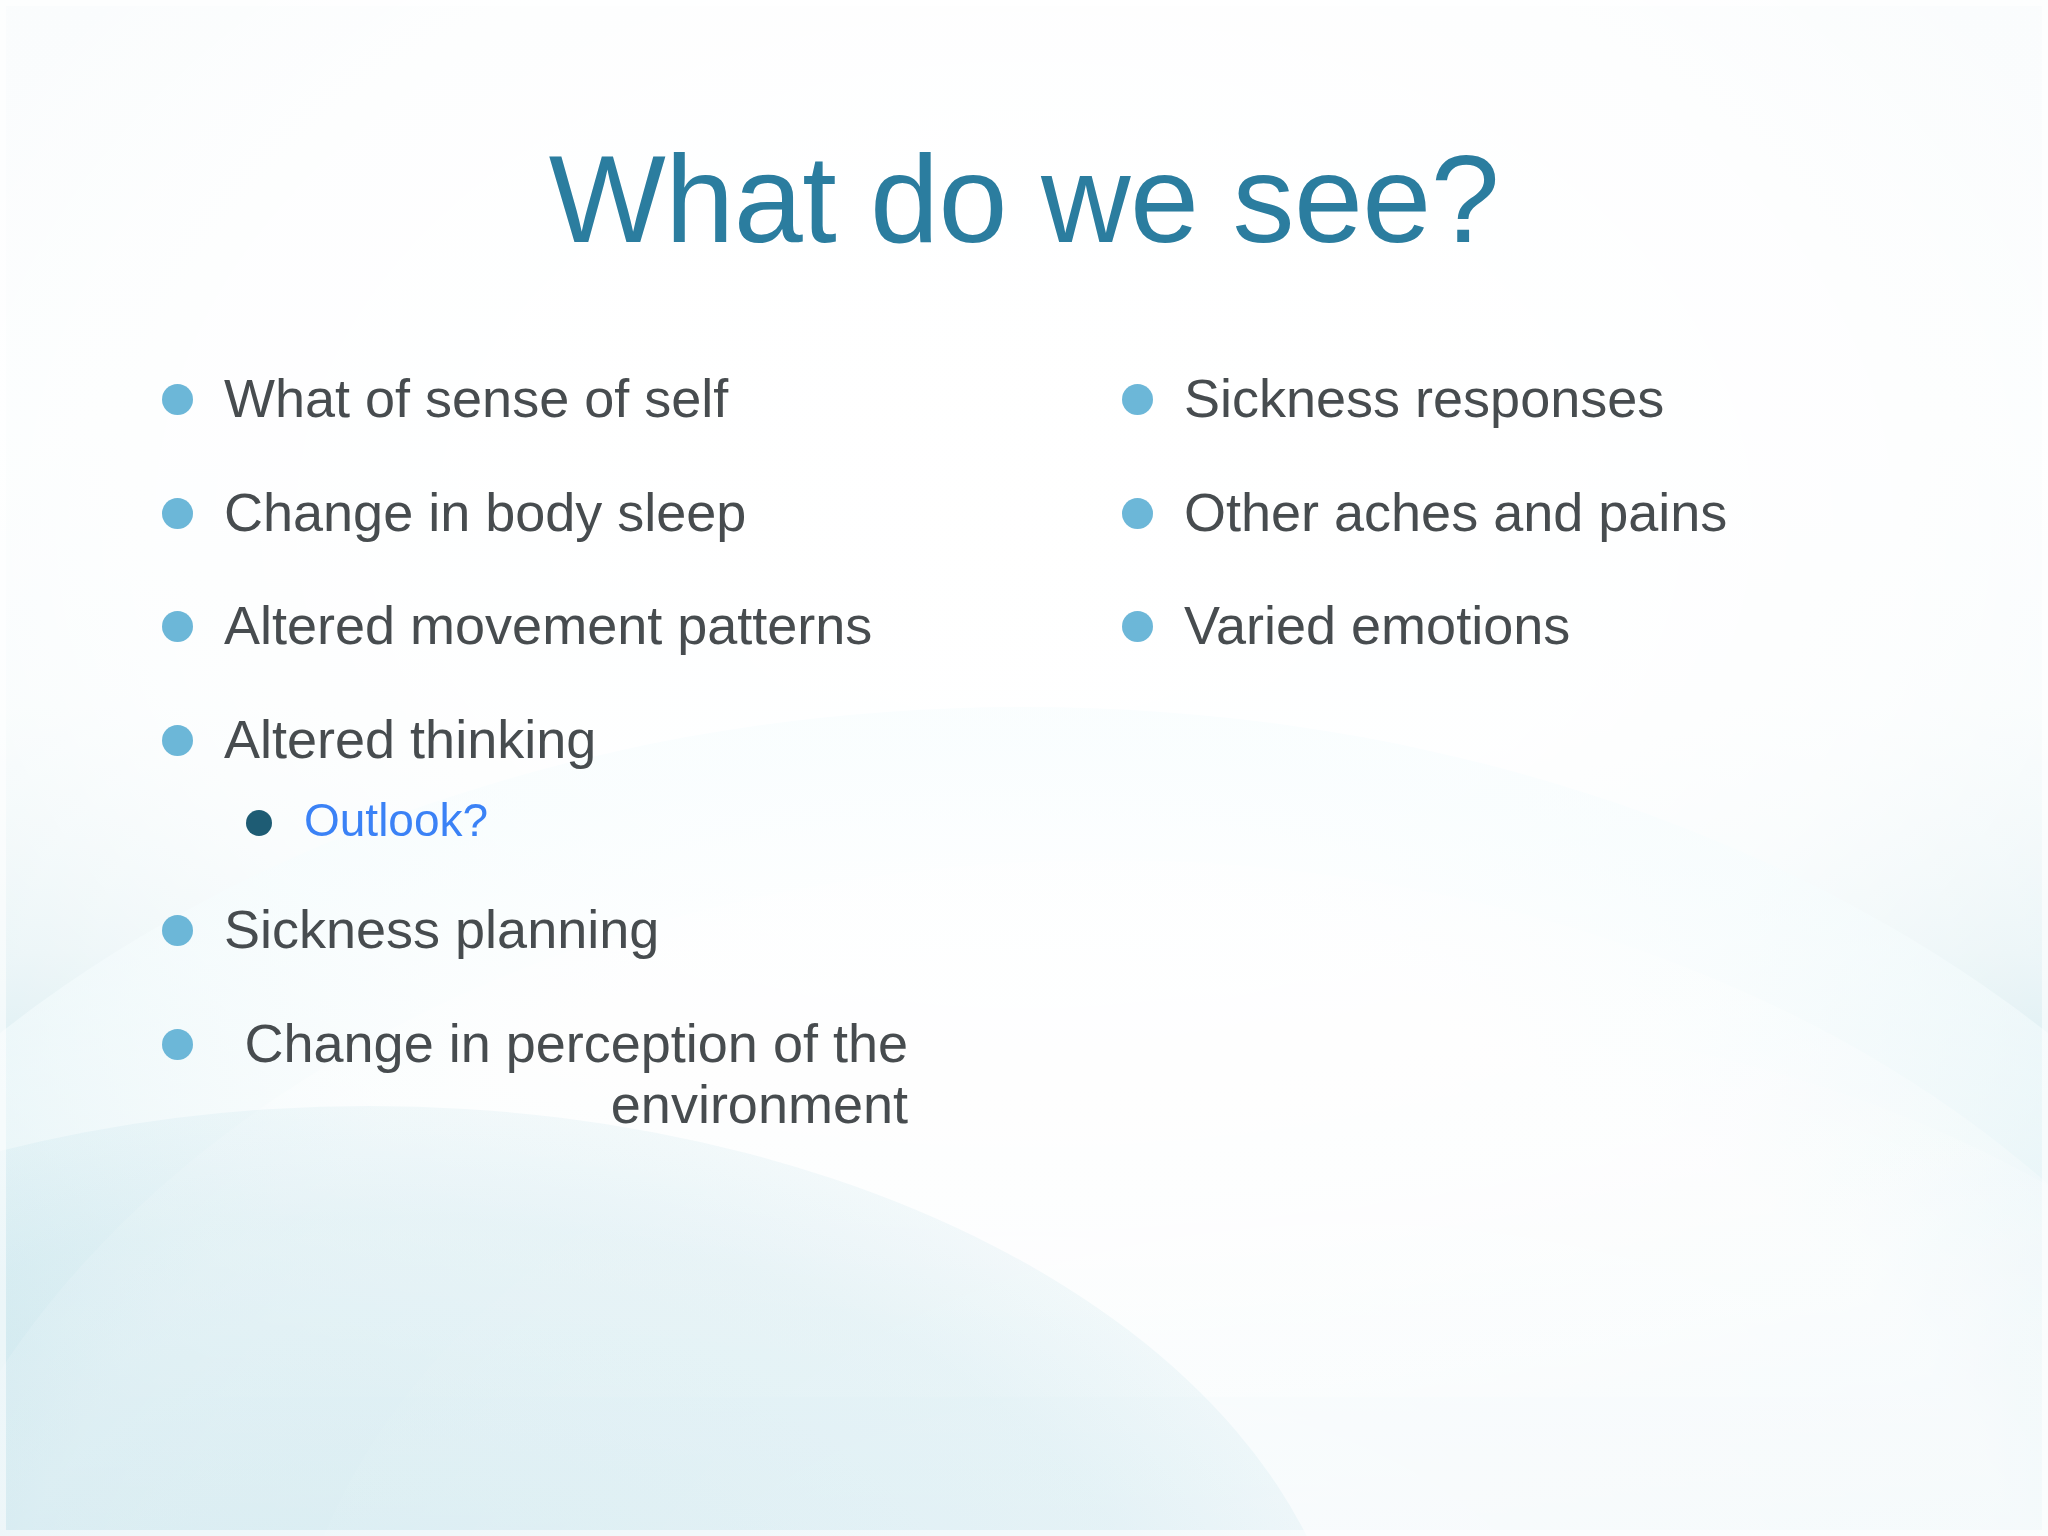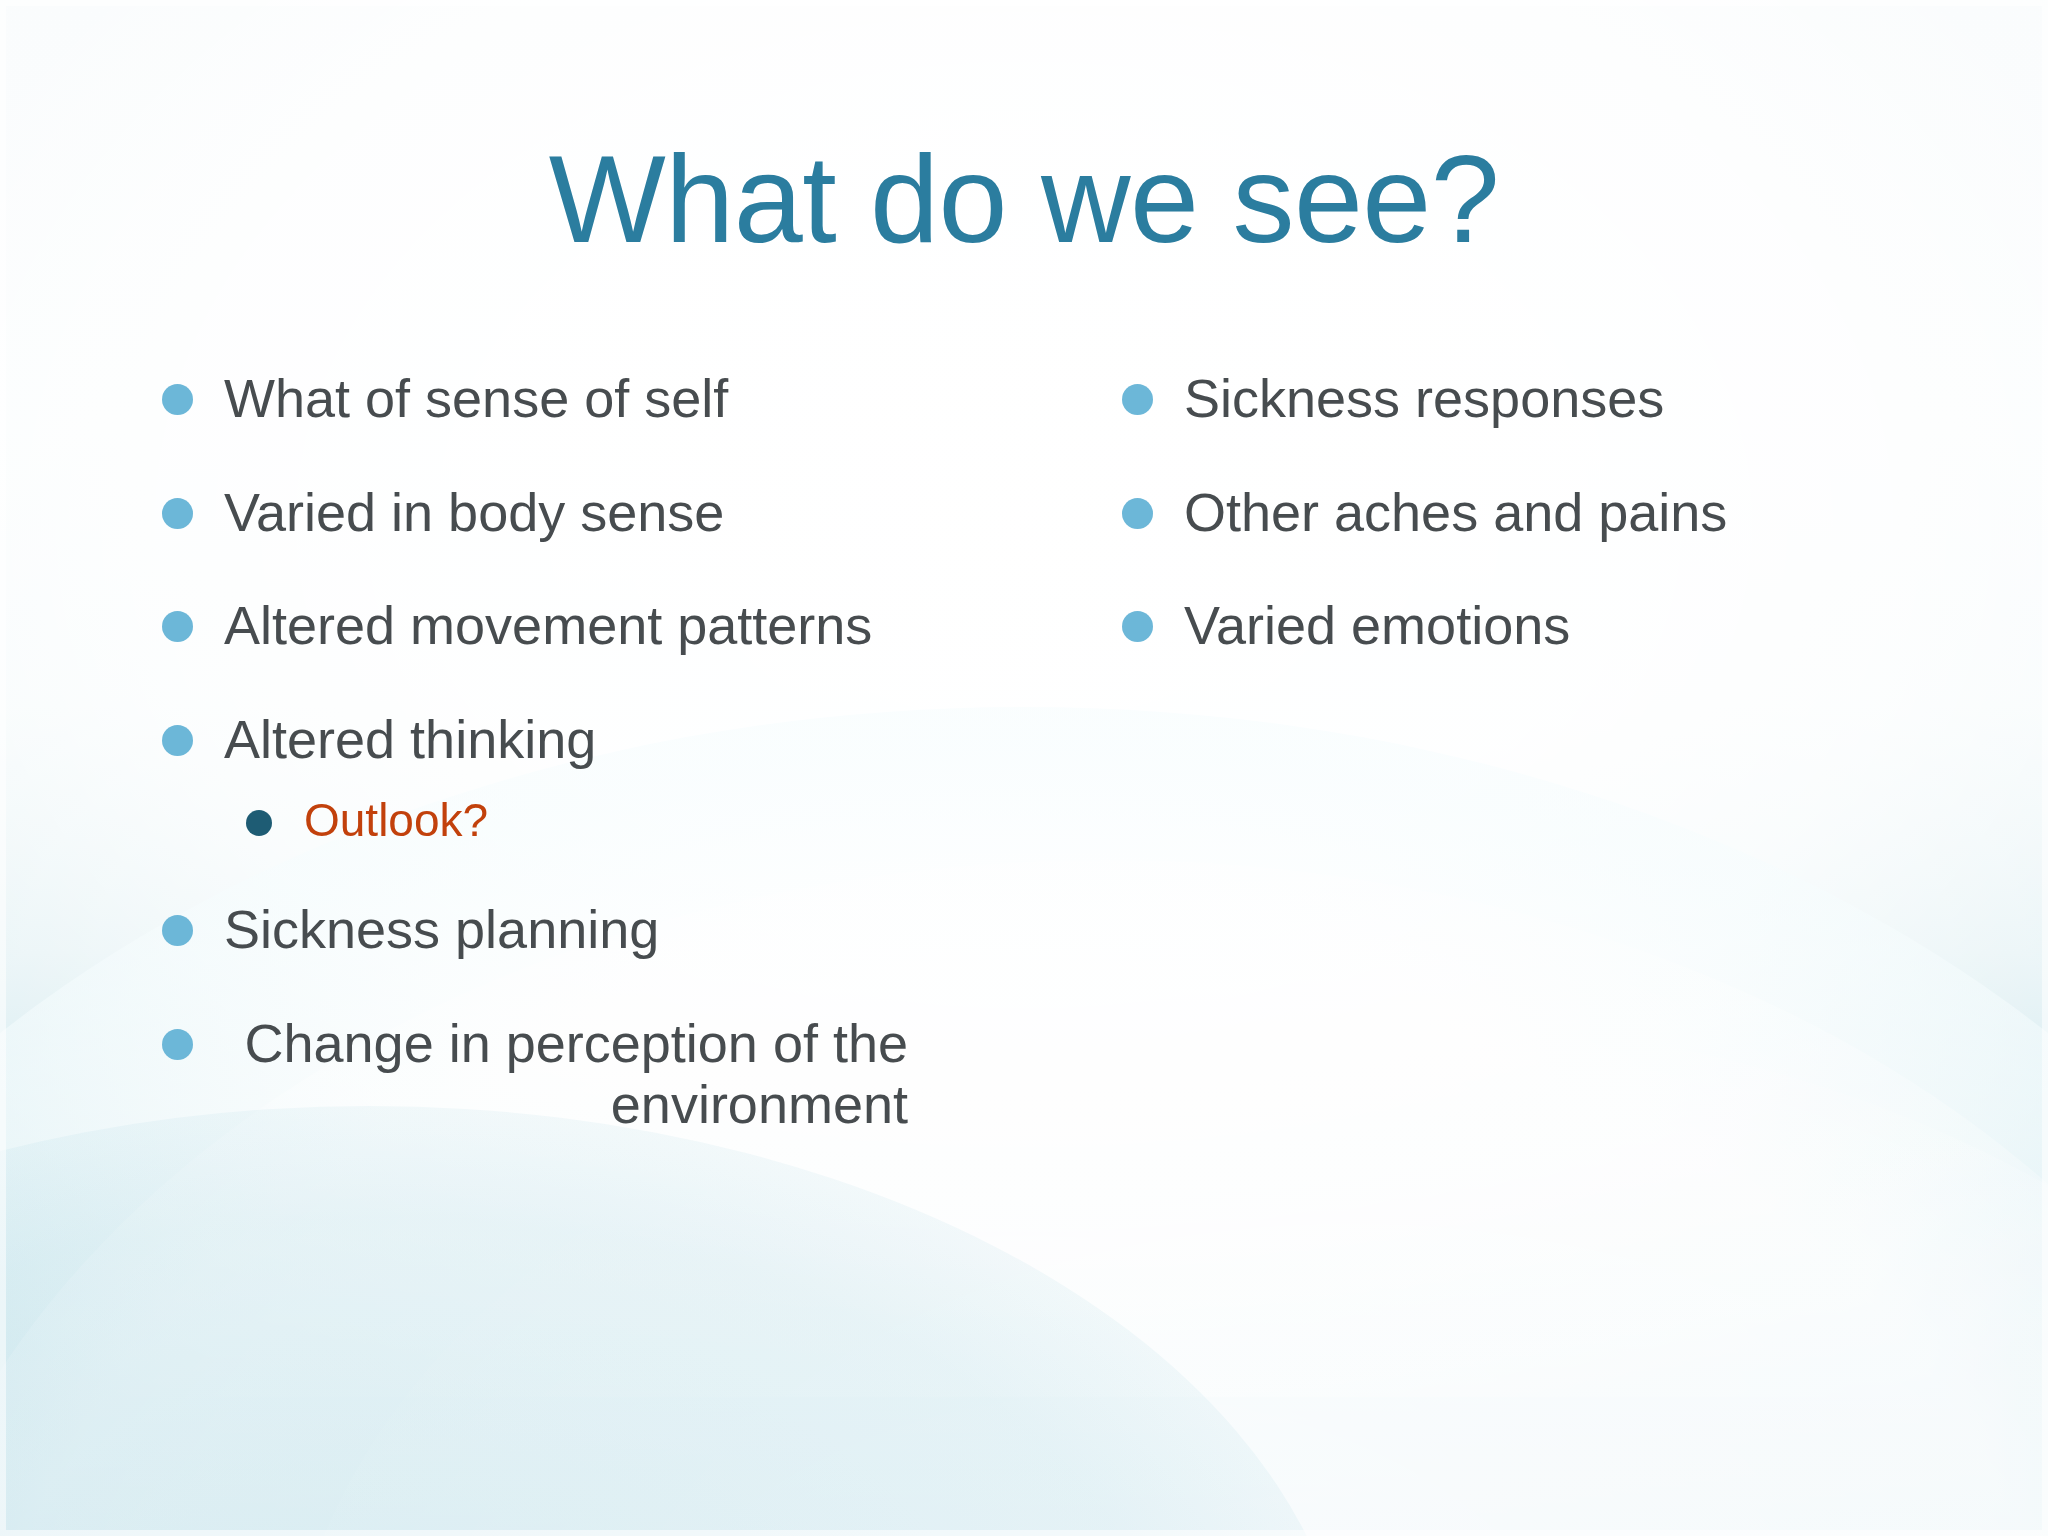--- a/index.html
+++ b/index.html
@@ -184,21 +184,21 @@
     list-style: none;
     margin: 24px 0 0 0;
     padding: 0;
   }
   li.sub-bullet-item {
     position: relative;
     padding-left: 80px;
     margin: 0 0 6px 0;
     font-size: 46px;
     line-height: 1.15;
-    color: #c2410c;
+    color: #3b82f6;
   }
   li.sub-bullet-item > .dot-sub {
     position: absolute;
     left: 22px;
     top: 16px;
     width: 26px;
     height: 26px;
     border-radius: 50%;
     background: #1e5c74;
   }
@@ -227,21 +227,21 @@
       <div class="col col-left">
         <ul class="bullets">
 
           <li class="bullet-item">
             <span class="dot"></span>
             <span>What of sense of self</span>
           </li>
 
           <li class="bullet-item">
             <span class="dot"></span>
-            <span>Varied in body sense</span>
+            <span>Change in body sleep</span>
           </li>
 
           <li class="bullet-item">
             <span class="dot"></span>
             <span>Altered movement patterns</span>
           </li>
 
           <li class="bullet-item">
             <span class="dot"></span>
             <span>Altered thinking</span>

